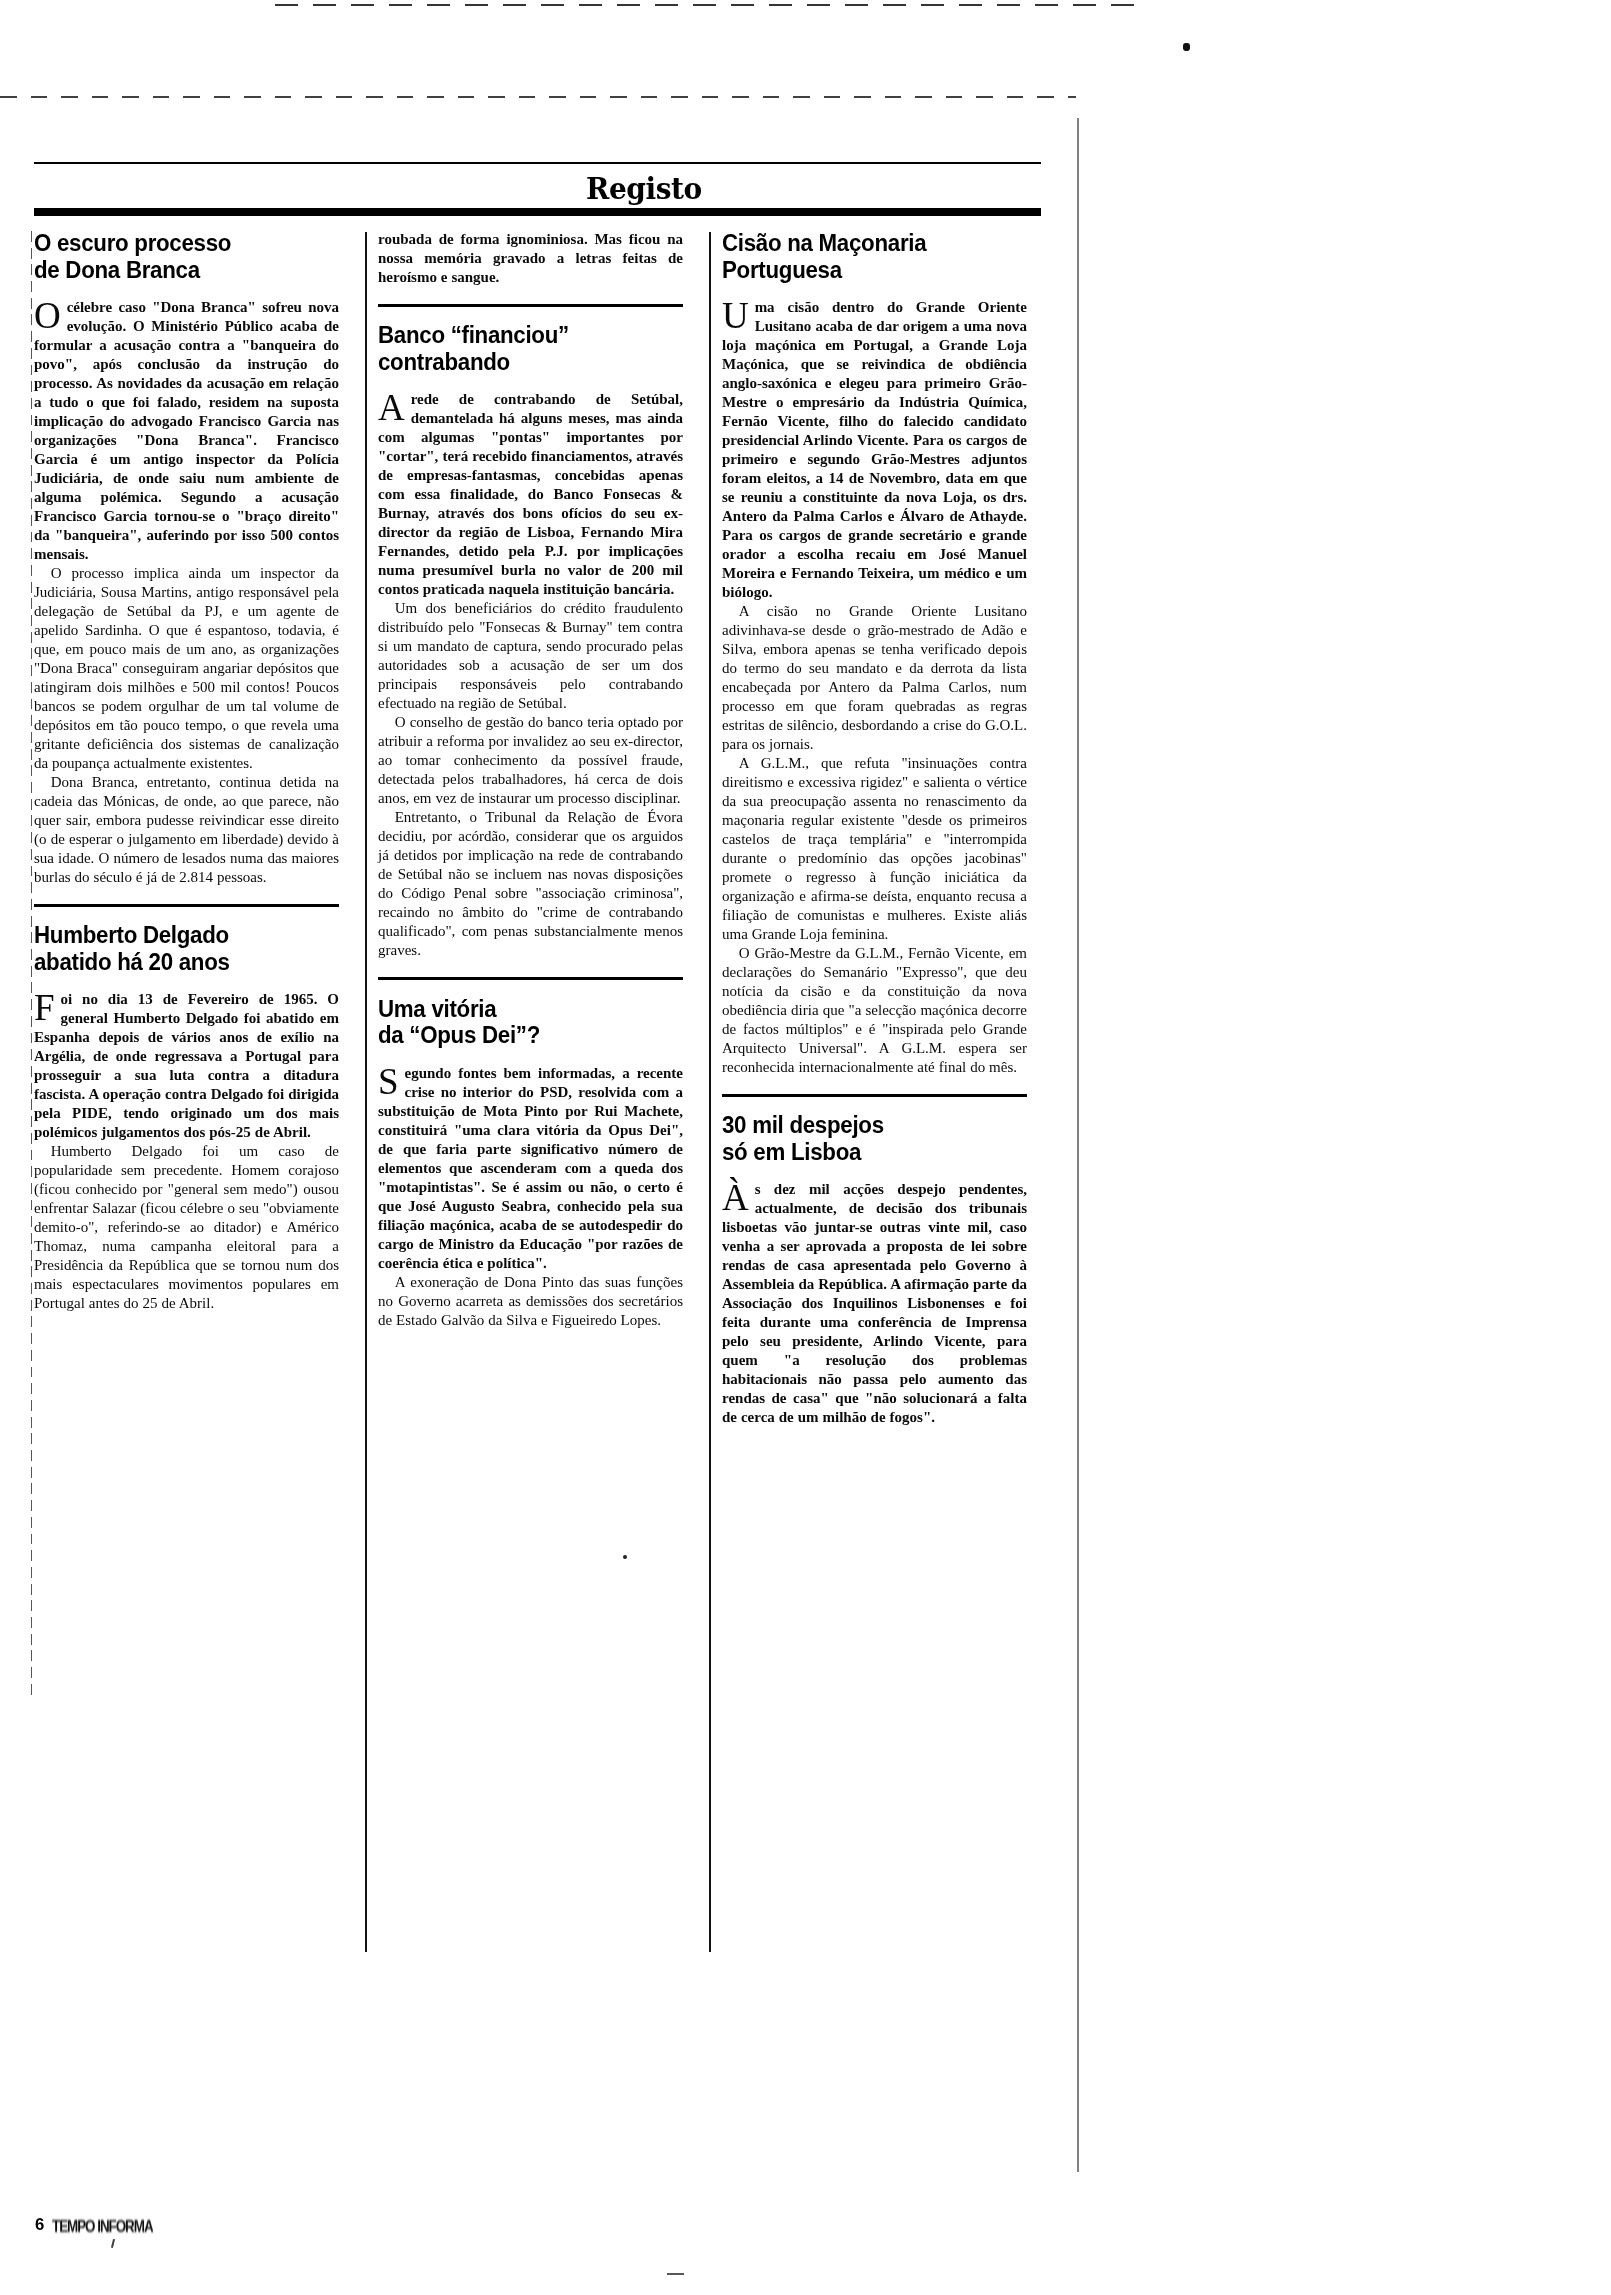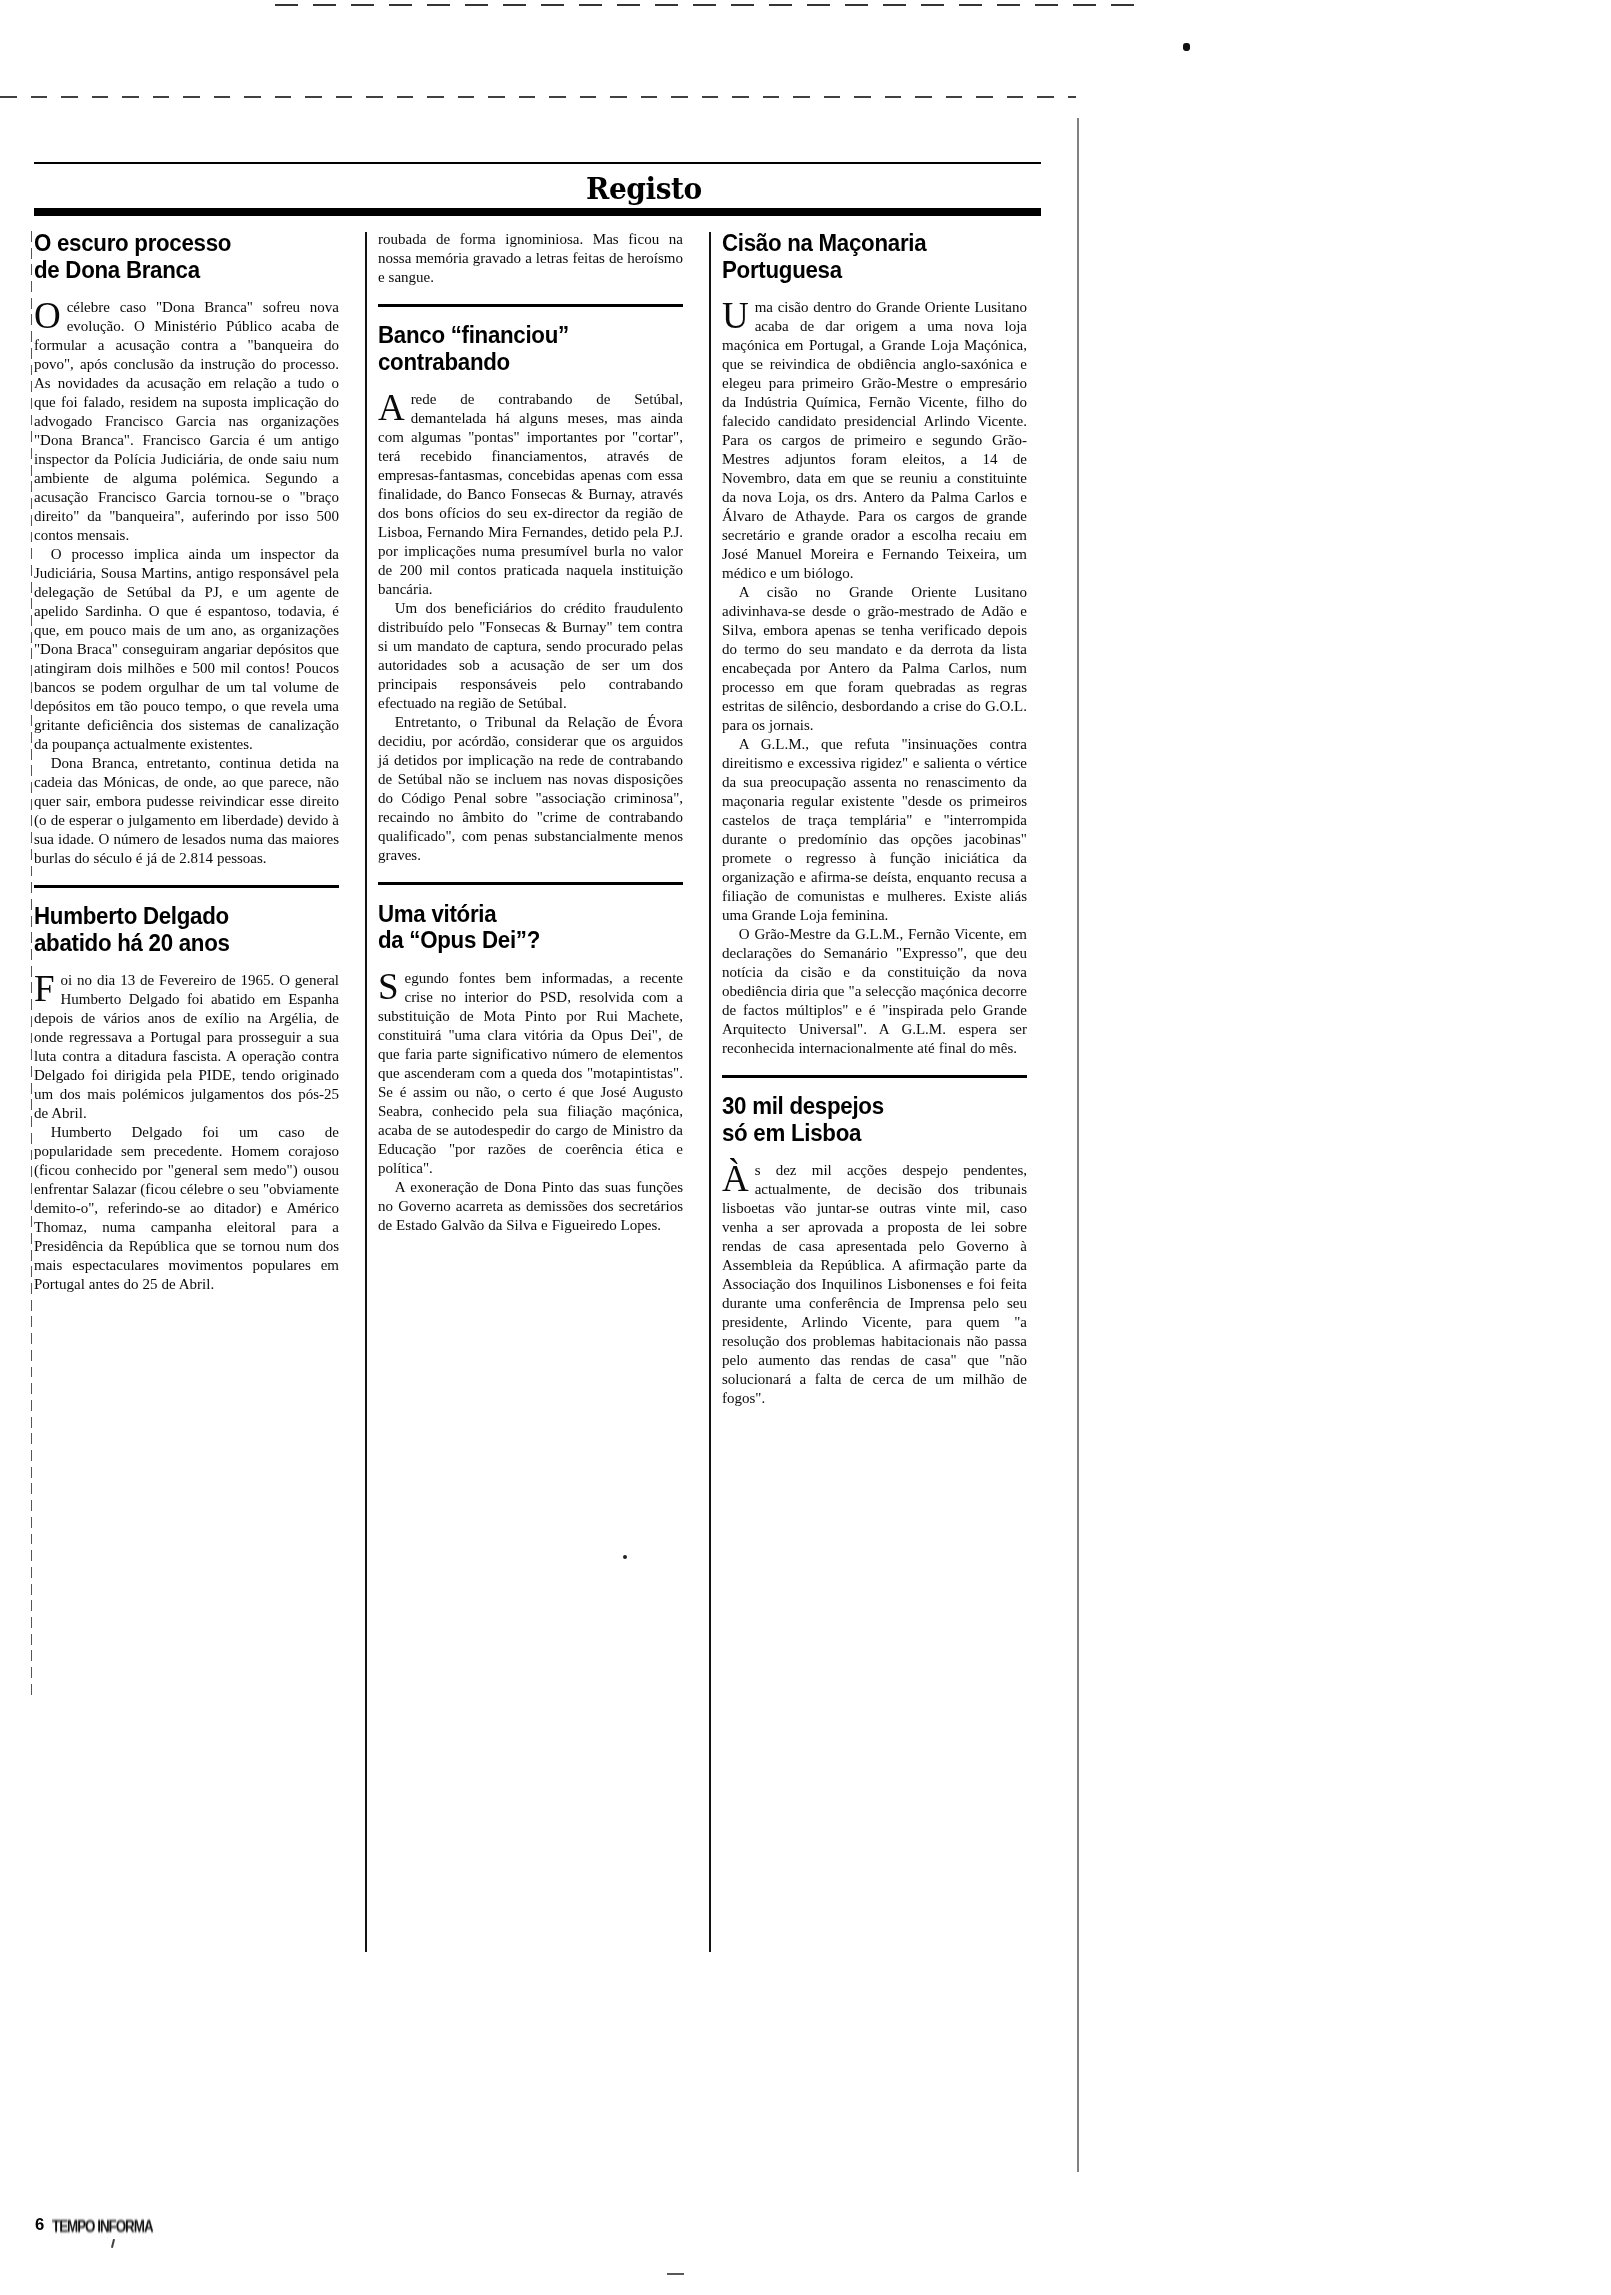--- a/index.html
+++ b/index.html
@@ -84,21 +84,21 @@
     font-family:"Liberation Serif", serif;
     font-size:15px;
     line-height:19px;
     text-align:justify;
     text-justify:inter-word;
     color:#0a0a0a;
     hyphens:manual;
     word-spacing:0.2px;
   }
   .body p + p{ text-indent:16.7px; }
-  .body p.noindent{ text-indent:0; }
+  .body p.noindent{ text-indent:0;font-weight:bold; }
 
   .dropcap::first-letter{
     float:left;
     font-family:"Liberation Serif", serif;
     font-size:37px;
     line-height:31px;
     padding:2px 5.9px 0 0;
     font-weight:normal;
   }
 
@@ -186,20 +186,21 @@
         </div>
       </div>
 
       <hr class="artrule">
 
       <div>
         <h2 class="headline">Banco “financiou”<br>contrabando</h2>
         <div class="body">
           <p class="dropcap noindent">A rede de contrabando de Setúbal, demantelada há alguns meses, mas ainda com algumas "pontas" importantes por "cortar", terá recebido financiamentos, através de empresas-fantasmas, concebidas apenas com essa finalidade, do Banco Fonsecas &amp; Burnay, através dos bons ofícios do seu ex-director da região de Lisboa, Fernando Mira Fernandes, detido pela P.J. por implicações numa presumível burla no valor de 200 mil contos praticada naquela instituição bancária.</p>
           <p>Um dos beneficiários do crédito fraudulento distribuído pelo "Fonsecas &amp; Burnay" tem contra si um mandato de captura, sendo procurado pelas autoridades sob a acusação de ser um dos principais responsáveis pelo contrabando efectuado na região de Setúbal.</p>
+          <p>O conselho de gestão do banco teria optado por atribuir a reforma por invalidez ao seu ex-director, ao tomar conhecimento da possível fraude, detectada pelos trabalhadores, há cerca de dois anos, em vez de instaurar um processo disciplinar.</p>
           <p>Entretanto, o Tribunal da Relação de Évora decidiu, por acórdão, considerar que os arguidos já detidos por implicação na rede de contrabando de Setúbal não se incluem nas novas disposições do Código Penal sobre "associação criminosa", recaindo no âmbito do "crime de contrabando qualificado", com penas substancialmente menos graves.</p>
         </div>
       </div>
 
       <hr class="artrule">
 
       <div>
         <h2 class="headline">Uma vitória<br>da “Opus Dei”?</h2>
         <div class="body">
           <p class="dropcap noindent">Segundo fontes bem informadas, a recente crise no interior do PSD, resolvida com a substituição de Mota Pinto por Rui Machete, constituirá "uma clara vitória da Opus Dei", de que faria parte significativo número de elementos que ascenderam com a queda dos "motapintistas". Se é assim ou não, o certo é que José Augusto Seabra, conhecido pela sua filiação maçónica, acaba de se autodespedir do cargo de Ministro da Educação "por razões de coerência ética e política".</p>

